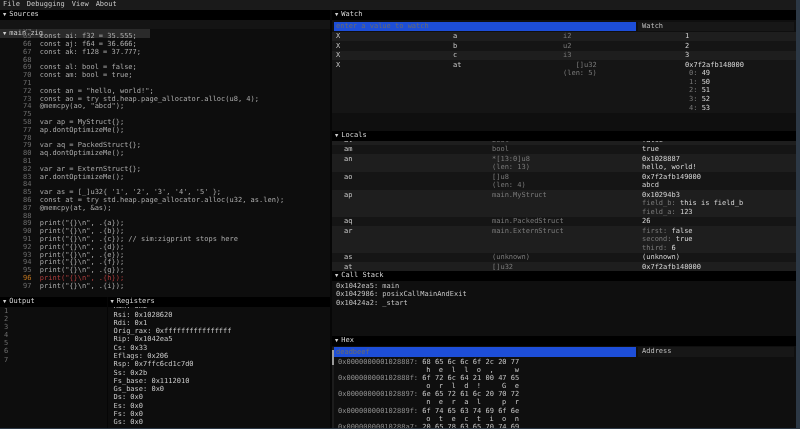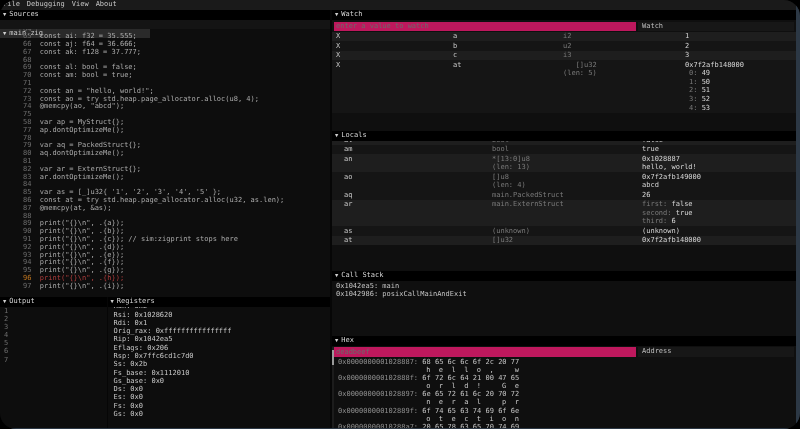--- a/index.html
+++ b/index.html
@@ -1,18 +1,18 @@
 <!DOCTYPE html>
 <html><head>
 <meta charset="utf-8">
 <style>
   html,body{margin:0;padding:0;background:#000;}
   *{box-sizing:border-box;}
   body{font-family:"DejaVu Sans Mono",monospace;-webkit-font-smoothing:none;}
-  .window{position:relative;width:800px;height:429px;background:#060606;overflow:hidden;border-radius:16px;}
+  .window{position:relative;width:800px;height:429px;background:#060606;overflow:hidden;}
 
   
   .menubar{position:absolute;left:0;top:0;width:800px;height:9.5px;background:#1a1a1a;
            font-size:7px;line-height:9px;color:#c6c6c6;padding-left:3px;white-space:nowrap;}
   .menubar span{margin-right:7px;display:inline-block;}
 
   
   .phead{height:9.5px;background:#000;color:#d6d6d6;font-size:7px;line-height:9.5px;
          padding-left:3px;white-space:nowrap;}
   .phead .arr{font-size:5.5px;margin-right:3px;color:#cfcfcf;}
@@ -36,21 +36,21 @@
   .outline{height:8.2px;line-height:8.2px;font-size:7px;color:#6e6e6e;padding-left:4px;}
   .registersp{position:absolute;left:107.5px;top:297px;width:222.5px;height:132px;background:#0d0d0d;overflow:hidden;}
   .regclip{height:4px;overflow:hidden;}
   .regclip>div{margin-top:-4.5px;}
   .regline{height:8.3px;line-height:8.3px;font-size:7px;color:#c8c8c8;padding-left:6px;white-space:pre;}
 
   
   .rcol{position:absolute;left:332px;top:10px;width:464px;height:419px;background:#0f0f0f;}
   .rhead{position:absolute;left:0;width:464px;}
   .inrow{position:absolute;left:2px;width:460px;height:9.5px;}
-  .inrow input{position:absolute;left:0;top:0;width:302px;height:9.5px;background:#be185d;border:none;
+  .inrow input{position:absolute;left:0;top:0;width:302px;height:9.5px;background:#1d4ed8;border:none;
                color:#c6c6c6;font-family:"DejaVu Sans Mono",monospace;font-size:7px;padding:0 2px;outline:none;}
   .inrow input::placeholder{color:#6a6a6a;}
   .inbtn{position:absolute;left:304px;top:0;width:156px;height:9.5px;background:#171717;color:#bdbdbd;
          font-size:7px;line-height:9.5px;padding-left:4px;}
 
   
   .rowsbox{position:absolute;left:0;width:464px;}
   .vrow{position:relative;font-size:7px;}
   .vrow>div{position:absolute;top:0.4px;}
   .light{background:#1e1e1e;}
@@ -161,20 +161,21 @@
       <span class="arr">▼</span><span>Registers</span>
     </div>
     <div id="reglines">
         <div class="regclip">
           <div class="regline">Rdx: 0x2</div>
         </div>
         <div class="regline">Rsi: 0x1028620</div>
         <div class="regline">Rdi: 0x1</div>
         <div class="regline">Orig_rax: 0xffffffffffffffff</div>
         <div class="regline">Rip: 0x1042ea5</div>
+        <div class="regline">Cs: 0x33</div>
         <div class="regline">Eflags: 0x206</div>
         <div class="regline">Rsp: 0x7ffc6cd1c7d0</div>
         <div class="regline">Ss: 0x2b</div>
         <div class="regline">Fs_base: 0x1112010</div>
         <div class="regline">Gs_base: 0x0</div>
         <div class="regline">Ds: 0x0</div>
         <div class="regline">Es: 0x0</div>
         <div class="regline">Fs: 0x0</div>
         <div class="regline">Gs: 0x0</div>
       </div>
@@ -275,20 +276,31 @@
           <div class="cn">ao</div>
           <div class="ct">
             <div class="tl">[]u8</div>
             <div class="tl">(len: 4)</div>
           </div>
           <div class="cv">
             <div class="vl"><span class="br">0x7f2afb149000</span></div>
             <div class="vl"><span class="br">abcd</span></div>
           </div>
         </div>
+        <div class="vrow locals light" style="height: 26.6px;">
+          <div class="cn">ap</div>
+          <div class="ct">
+            <div class="tl">main.MyStruct</div>
+          </div>
+          <div class="cv">
+            <div class="vl"><span class="br">0x10294b3</span></div>
+            <div class="vl"><span class="dim">field_b: </span><span class="br">this is field_b</span></div>
+            <div class="vl"><span class="dim">field_a: </span><span class="br">123</span></div>
+          </div>
+        </div>
         <div class="vrow locals dark" style="height: 9.4px; padding-left: 12px;">
           <div class="cn">aq</div>
           <div class="ct">
             <div class="tl">main.PackedStruct</div>
           </div>
           <div class="cv">
             <div class="vl"><span class="br">26</span></div>
           </div>
         </div>
         <div class="vrow locals light" style="height: 26.6px;">
@@ -321,20 +333,21 @@
           </div>
         </div>
       </div>
 
     <div class="phead rhead" style="top:261px;">
       <span class="arr">▼</span><span>Call Stack</span>
     </div>
     <div class="rowsbox" style="top:271.5px;" id="csframes">
         <div class="csline">0x1042ea5: main</div>
         <div class="csline">0x1042986: posixCallMainAndExit</div>
+        <div class="csline">0x10424a2: _start</div>
       </div>
 
     <div class="phead rhead" style="top:326px;">
       <span class="arr">▼</span><span>Hex</span>
     </div>
     <div class="inrow" style="top:337px;">
       <input type="text" placeholder="deadbeef" style="">
       <div class="inbtn">Address</div>
     </div>
     <div class="hexbox" style="top:347.5px;height:71px;" id="hexrows">

